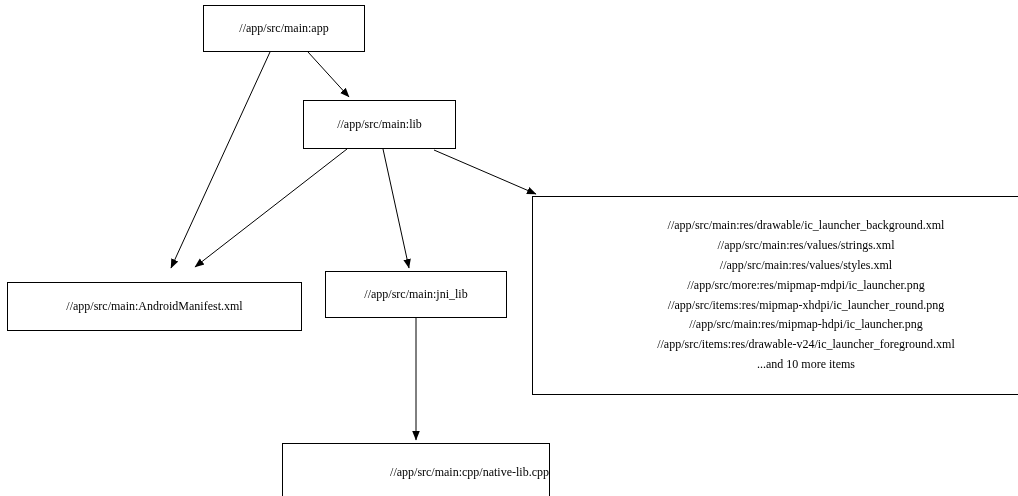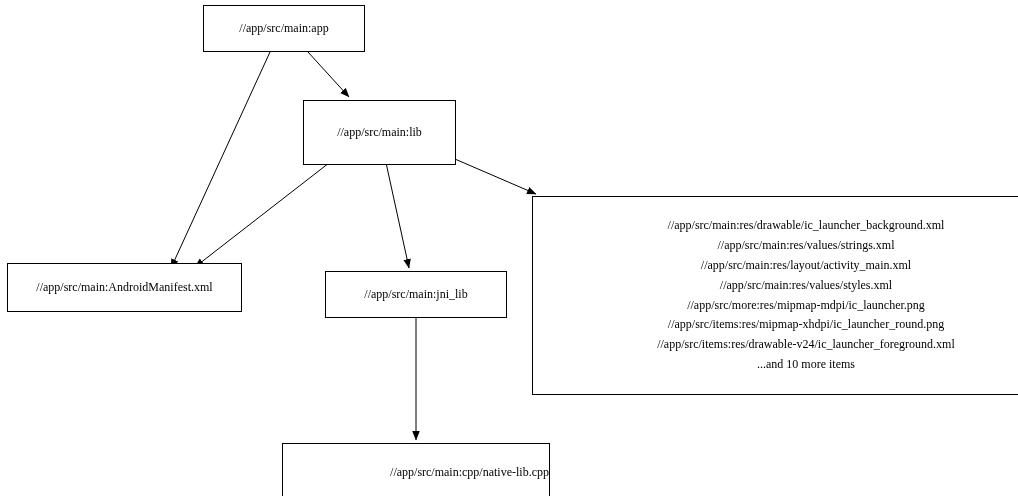--- a/index.html
+++ b/index.html
@@ -26,22 +26,22 @@
     color: #000000;
     font-size: 12px;
     display: flex;
     flex-direction: column;
     align-items: center;
     justify-content: center;
     text-align: center;
     white-space: nowrap;
   }
   .node-app        { left: 203px; top: 5px;   width: 162px; height: 47px; }
-  .node-lib        { left: 303px; top: 100px; width: 153px; height: 65px; }
-  .node-manifest   { left: 7px;   top: 263px; width: 235px; height: 49px; }
+  .node-lib        { left: 303px; top: 100px; width: 153px; height: 49px; }
+  .node-manifest   { left: 7px;   top: 282px; width: 295px; height: 49px; }
   .node-jni        { left: 325px; top: 271px; width: 182px; height: 47px; }
   .node-resources  { left: 532px; top: 196px; width: 548px; height: 199px; line-height: 19.8px; }
   .node-native     { left: 282px; top: 443px; width: 268px; height: 58px; align-items: flex-end; }
   .edge { stroke: #000000; stroke-width: 1; fill: none; }
 </style>
 </head>
 <body>
 
 <div class="canvas">
 
@@ -71,24 +71,24 @@
     <span>//app/src/main:AndroidManifest.xml</span>
   </div>
 
   <div class="node node-jni">
     <span>//app/src/main:jni_lib</span>
   </div>
 
   <div class="node node-resources">
     <div>//app/src/main:res/drawable/ic_launcher_background.xml</div>
     <div>//app/src/main:res/values/strings.xml</div>
-    <div>//app/src/main:res/layout/activity_main.xml</div>
     <div>//app/src/main:res/values/styles.xml</div>
     <div>//app/src/more:res/mipmap-mdpi/ic_launcher.png</div>
     <div>//app/src/items:res/mipmap-xhdpi/ic_launcher_round.png</div>
+    <div>//app/src/main:res/mipmap-hdpi/ic_launcher.png</div>
     <div>//app/src/items:res/drawable-v24/ic_launcher_foreground.xml</div>
     <div>...and 10 more items</div>
   </div>
 
   <div class="node node-native">
     <span>//app/src/main:cpp/native-lib.cpp</span>
   </div>
 
 </div>
 

